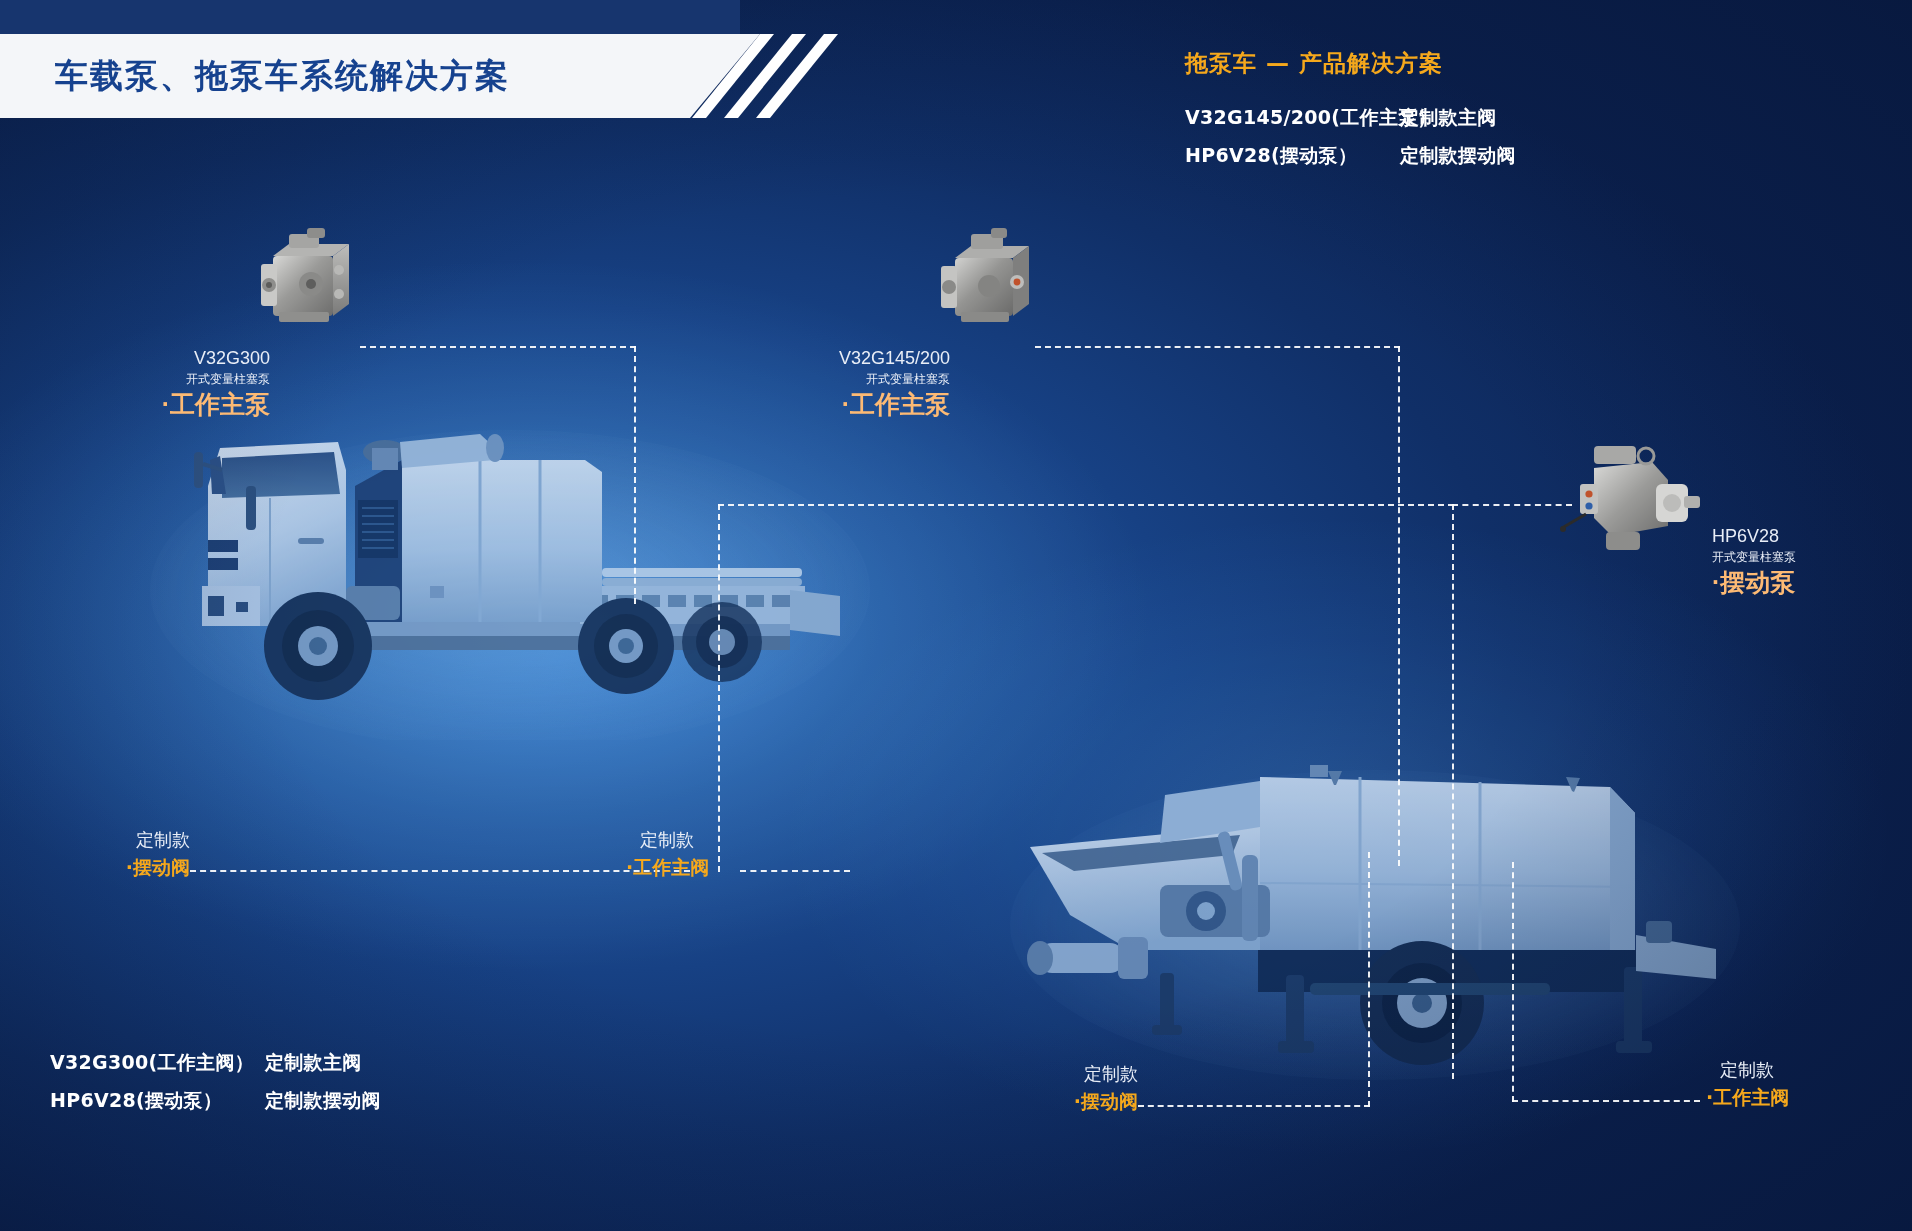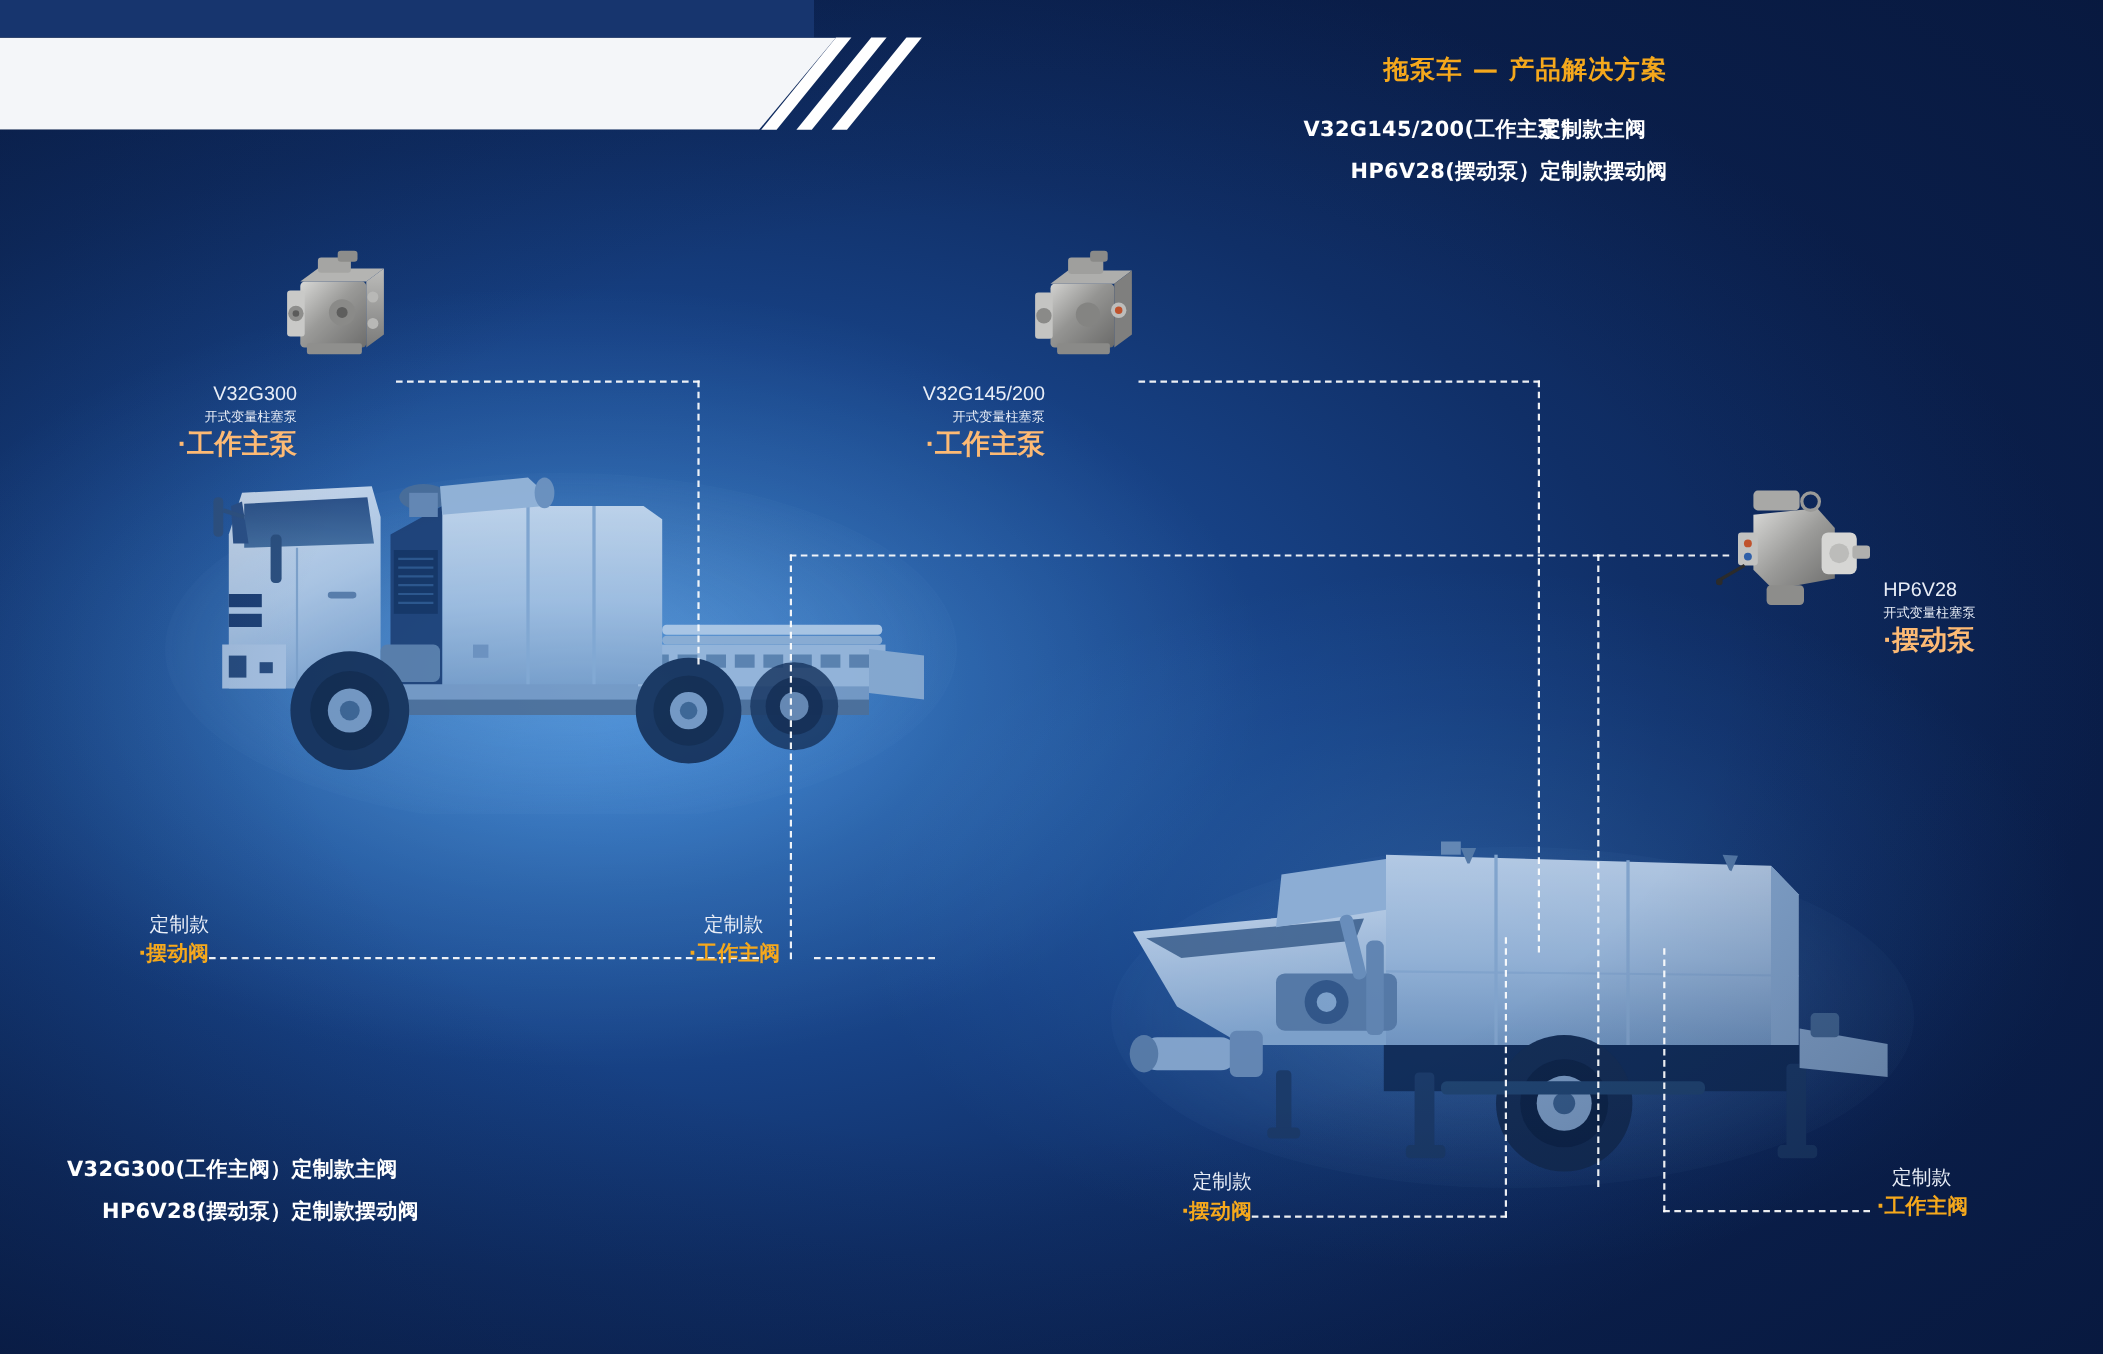--- a/index.html
+++ b/index.html
@@ -63,21 +63,21 @@
   }
   .banner-slashes i{
     position:absolute;top:0;width:14px;height:84px;background:#ffffff;
     transform:skewX(-39deg);display:block;
   }
   .banner-slashes i:nth-child(1){left:8px;}
   .banner-slashes i:nth-child(2){left:40px;}
   .banner-slashes i:nth-child(3){left:72px;}
 
   
-  .legend{position:absolute;text-align:right;}
+  .legend{position:absolute;}
   .legend-heading{
     color:#f5a81c;font-size:23px;font-weight:700;letter-spacing:1px;
     white-space:nowrap;margin-bottom:26px;
     font-family:"DejaVu Sans","Liberation Sans",sans-serif;
   }
   .legend-row{
     display:flex;align-items:baseline;
     color:#ffffff;font-size:19px;font-weight:700;
     white-space:nowrap;margin-bottom:12px;letter-spacing:.3px;
     font-family:"DejaVu Sans","Liberation Sans",sans-serif;
@@ -380,20 +380,21 @@
       <circle cx="86" cy="16" r="8" fill="none" stroke="#9a9a98" stroke-width="3"></circle>
       <rect x="46" y="92" width="34" height="18" rx="4" fill="#8d8d8b"></rect>
       <path d="M2 88 L26 74" stroke="#2b2b2b" stroke-width="3" fill="none"></path>
       <circle cx="3" cy="89" r="3" fill="#2b2b2b"></circle>
     </svg>
   </div>
 
   <div class="banner">
     <div class="banner-dark-top"></div>
     <div class="banner-white"></div>
+    <div class="banner-title">车载泵、拖泵车系统解决方案</div>
     <div class="banner-slashes">
       <i></i>
         <i></i>
         <i></i>
     </div>
   </div>
 
   <div class="legend" id="legend-top">
     <div class="legend-heading">拖泵车 — 产品解决方案</div>
     <div class="legend-row">

